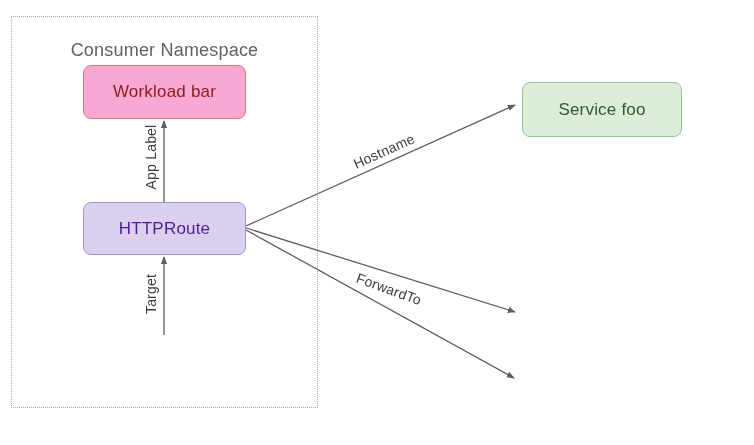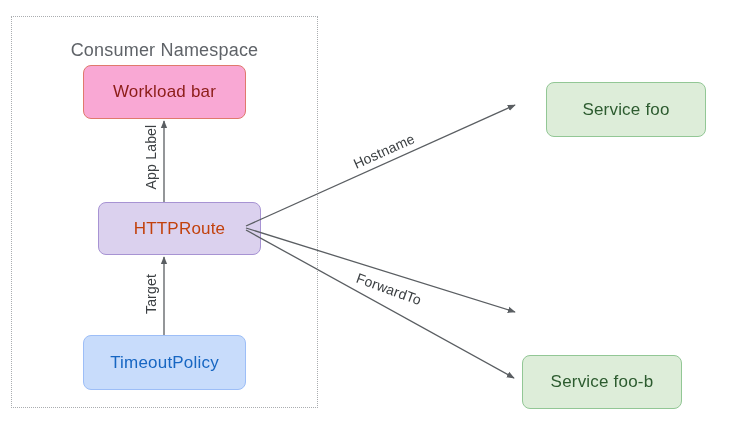--- a/index.html
+++ b/index.html
@@ -10,26 +10,26 @@
   .ns-consumer{left:11px;top:16px;width:305px;height:390px;}
   .ns-producer{left:454px;top:10px;width:291px;height:424px;}
   .ns-title{position:absolute;top:8px;left:0;width:100%;text-align:center;
             font-size:18px;color:#5f6368;letter-spacing:0.2px;margin-top:15px;}
 
   .node{position:absolute;border-radius:8px;border:1px solid;
         display:flex;align-items:center;justify-content:center;
         font-size:17px;letter-spacing:0.2px;}
   .node-workload{left:83px;top:65px;width:161px;height:52px;
                  background:#f9a8d4;border-color:#e0796d;color:#8c1d18;}
-  .node-httproute{left:98px;top:202px;width:161px;height:51px;
-                 background:#dbd1ee;border-color:#a793d3;color:#c2410c;}
+  .node-httproute{left:83px;top:202px;width:161px;height:51px;
+                 background:#dbd1ee;border-color:#a793d3;color:#4c1d95;}
   .node-timeout{left:83px;top:335px;width:161px;height:53px;
                  background:#c8dcfb;border-color:#9dbef7;color:#1766c2;}
   .node-green{background:#ddedd9;border-color:#92c795;color:#2c5b2f;}
-  .node-foo{left:546px;top:82px;width:158px;height:53px;text-align:right;}
+  .node-foo{left:522px;top:82px;width:158px;height:53px;text-align:right;}
   .node-fooa{left:522px;top:288px;width:158px;height:52px;}
   .node-foob{left:522px;top:355px;width:158px;height:52px;}
 
   .arrows{position:absolute;left:0;top:0;width:754px;height:445px;pointer-events:none;}
 
   .edge-label{position:absolute;font-size:14px;color:#3c4043;text-align:center;
               width:80px;height:16px;line-height:16px;letter-spacing:0.2px;}
   .lbl-app{left:111px;top:149px;transform:rotate(-90deg);}
   .lbl-target{left:111px;top:286px;transform:rotate(-90deg);}
   .lbl-hostname{left:344px;top:143px;transform:rotate(-24deg);}
@@ -40,24 +40,22 @@
 
 <div class="canvas">
 
   <div class="ns ns-consumer">
     <div class="ns-title">Consumer Namespace</div>
   </div>
 
 
   <div class="node node-workload">Workload bar</div>
   <div class="node node-httproute">HTTPRoute</div>
-  <div class="node node-timeout">TimeoutPolicy</div>
 
   <div class="node node-green node-foo">Service foo</div>
-  <div class="node node-green node-foob">Service foo-b</div>
 
   <svg class="arrows" viewBox="0 0 754 445" xmlns="http://www.w3.org/2000/svg">
     <defs>
       <marker id="ah" viewBox="0 0 10 10" markerWidth="8" markerHeight="8" refX="9" refY="5" orient="auto" markerUnits="userSpaceOnUse">
         <path d="M0,1 L10,5 L0,9 z" fill="#5a5e62"></path>
       </marker>
     </defs>
     <line x1="164" y1="202" x2="164" y2="121" stroke="#5a5e62" stroke-width="1.3" marker-end="url(#ah)"></line>
     <line x1="164" y1="335" x2="164" y2="257" stroke="#5a5e62" stroke-width="1.3" marker-end="url(#ah)"></line>
     <line x1="246" y1="226" x2="515" y2="105" stroke="#5a5e62" stroke-width="1.3" marker-end="url(#ah)"></line>

